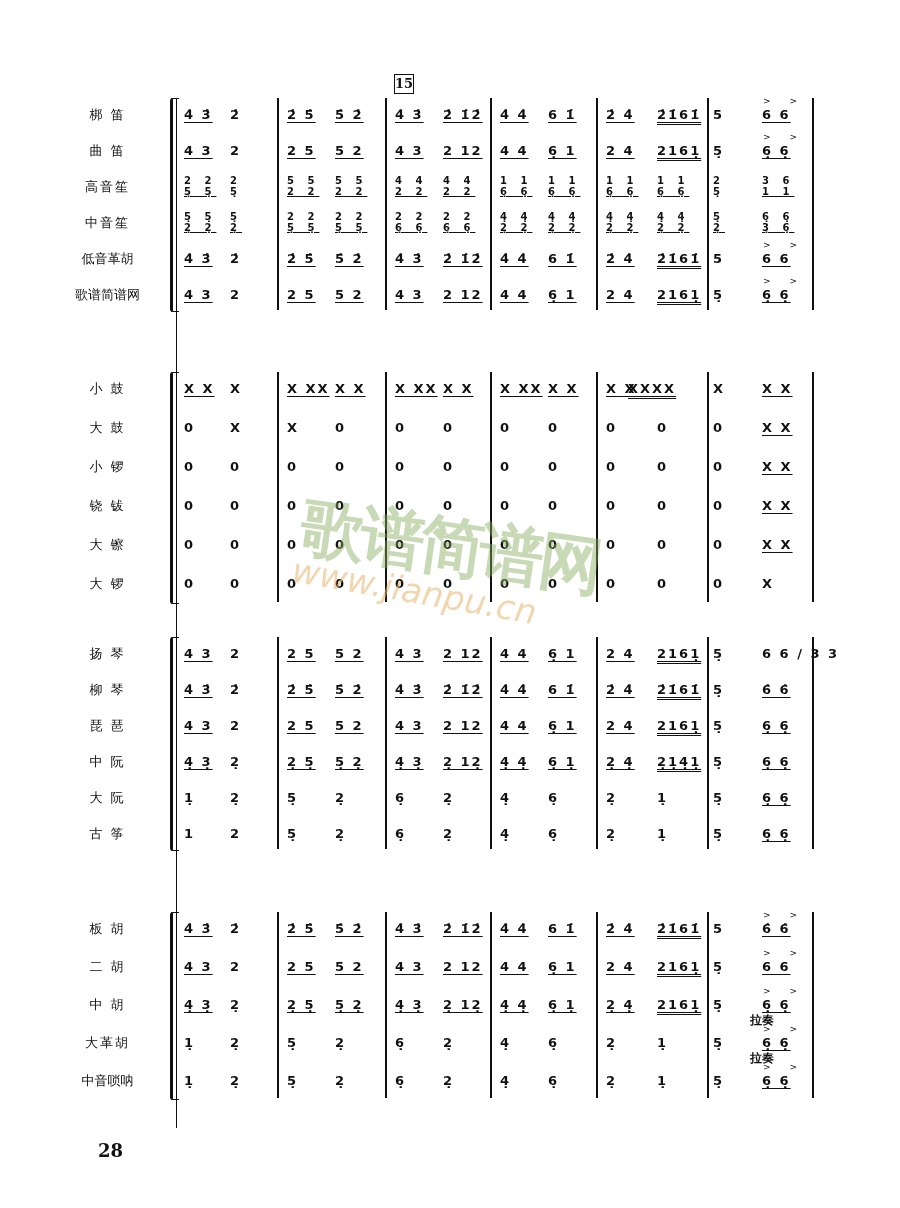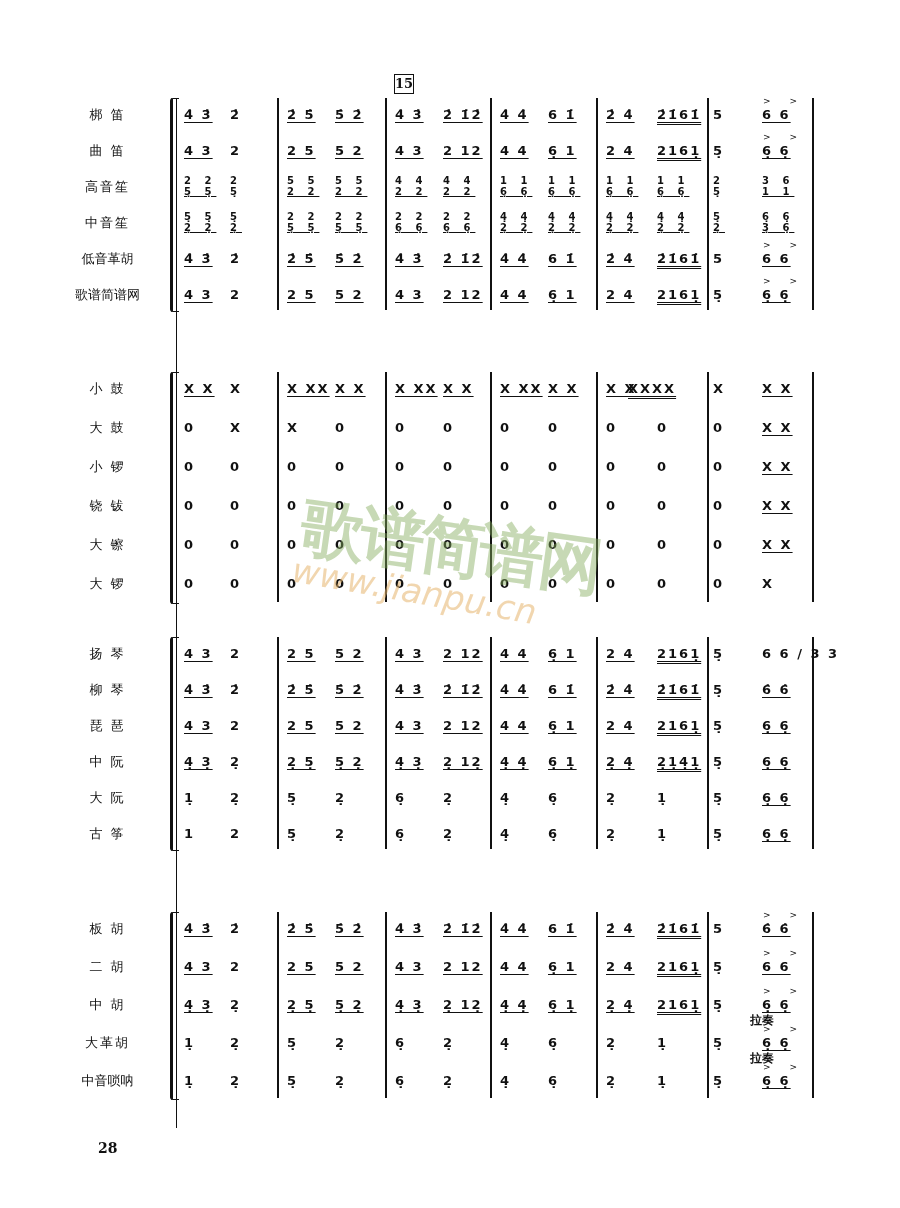--- a/index.html
+++ b/index.html
@@ -13,21 +13,21 @@
   .barline.thick{width:2.2px;}
   .row{position:absolute;left:0;width:900px;height:34px;}
   .label{position:absolute;left:60px;width:95px;text-align:center;font-family:"DejaVu Serif",serif;font-size:13px;line-height:34px;letter-spacing:2px;}
   .label.wide{letter-spacing:0;}
   .cell{position:absolute;font-weight:bold;font-size:13px;line-height:34px;white-space:nowrap;letter-spacing:2px;}
   .cell.u{text-decoration:underline;text-underline-offset:3px;}
   .cell.uu{text-decoration:underline double;text-underline-offset:3px;}
   .chord{position:absolute;font-weight:bold;font-size:10px;line-height:11px;white-space:nowrap;letter-spacing:5px;top:5px;}
   .annot{position:absolute;font-family:"DejaVu Serif",serif;font-size:12px;font-weight:bold;}
   .accent{position:absolute;font-size:9px;letter-spacing:8px;}
-  .pagenum{position:absolute;left:98px;top:1140px;font-family:"DejaVu Serif",serif;font-weight:bold;font-size:14px;}
+  .pagenum{position:absolute;left:98px;top:1140px;font-family:"DejaVu Serif",serif;font-weight:bold;font-size:18px;}
   .wm{position:absolute;left:300px;top:505px;width:320px;pointer-events:none;}
   .wm-cn{font-family:"DejaVu Sans",sans-serif;font-weight:bold;font-size:64px;color:rgba(130,170,90,0.45);letter-spacing:-4px;transform:rotate(8deg);}
   .wm-url{font-family:"DejaVu Sans",sans-serif;font-style:italic;font-size:34px;color:rgba(230,180,110,0.55);transform:rotate(10deg);margin-top:-14px;margin-left:-10px;}
 </style>
 </head>
 <body>
 
 <div class="page">
   <div class="rehearsal">15</div>
   <div id="score">

